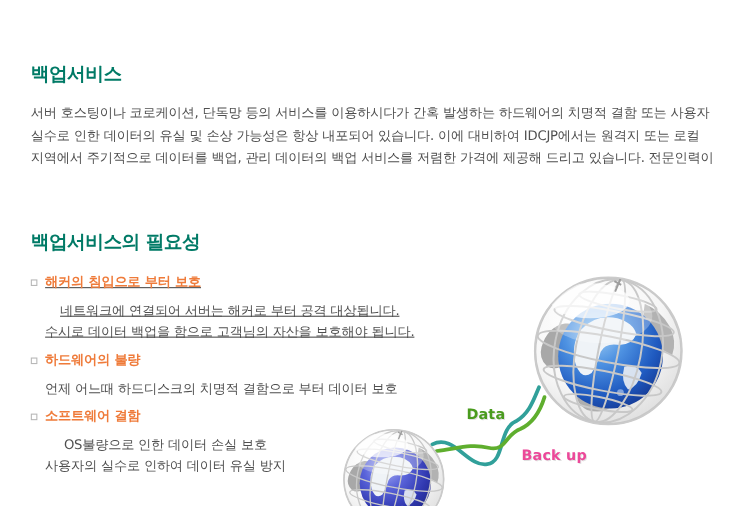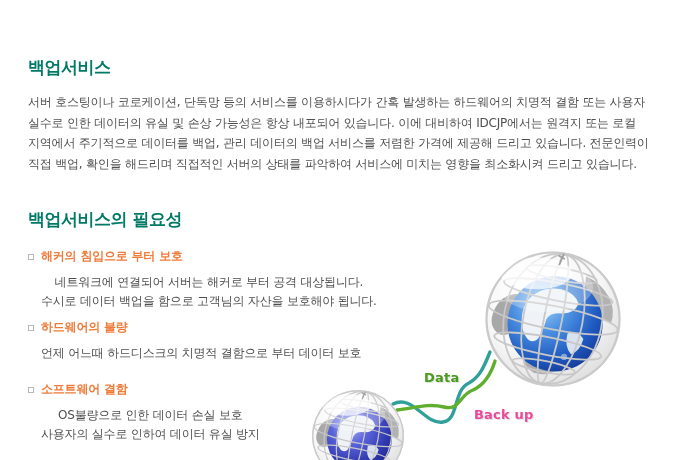--- a/index.html
+++ b/index.html
@@ -15,44 +15,43 @@
   }
   .h1 { top:17px; }
   .h2 { top:169px; }
   .intro { position:absolute; left:28px; top:53px; width:640px; font-size:12px; color:#4f4f4f; }
   .intro .ln { height:20.5px; line-height:20.5px; white-space:nowrap; letter-spacing:-0.2px; }
   .item { position:absolute; left:28px; }
   .item .t { display:flex; align-items:center; font-size:12px; font-weight:bold; color:#ef7b3a; letter-spacing:-0.2px; }
   .bullet { width:4px; height:4px; border:1px solid #b8b8b8; background:#fff; margin-right:7px; flex:0 0 auto; }
   .item .lines { margin:8px 0 0 13px; font-size:12px; color:#4f4f4f; }
   .item .lines .ln { height:19px; line-height:19px; white-space:nowrap; letter-spacing:-0.2px;text-align:center; }
-  .item1 { top:209px; }
+  .item1 { top:209px;text-decoration:underline; }
   .item2 { top:280px; }
-  .item3 { top:342px; }
+  .item3 { top:331px; }
   .diagram { position:absolute; left:0; top:0; width:680px; height:344px; pointer-events:none; }
   .cables { position:absolute; left:385px; top:300px; width:120px; height:90px; }
   .globe-lg { position:absolute; left:484px; top:211px; width:138px; height:138px; }
   .globe-sm { position:absolute; left:311px; top:350px; width:94px; height:94px; }
   .lbl { position:absolute; font-size:13px; font-weight:bold; letter-spacing:0.2px;
          text-shadow:1px 1px 0 rgba(200,200,200,0.55); }
   .lbl-data { left:424px; top:331px; color:#4a9b1e; }
   .lbl-backup { left:474px; top:368px; color:#ec4899; }
 </style>
 </head>
 <body>
 
 <div class="page">
 
   <h1 class="h1">백업서비스</h1>
 
   <div class="intro">
     <div class="ln">서버 호스팅이나 코로케이션, 단독망 등의 서비스를 이용하시다가 간혹 발생하는 하드웨어의 치명적 결함 또는 사용자</div>
     <div class="ln">실수로 인한 데이터의 유실 및 손상 가능성은 항상 내포되어 있습니다. 이에 대비하여 IDCJP에서는 원격지 또는 로컬</div>
     <div class="ln">지역에서 주기적으로 데이터를 백업, 관리 데이터의 백업 서비스를 저렴한 가격에 제공해 드리고 있습니다. 전문인력이</div>
-    <div class="ln">직접 백업, 확인을 해드리며 직접적인 서버의 상태를 파악하여 서비스에 미치는 영향을 최소화시켜 드리고 있습니다.</div>
   </div>
 
   <h2 class="h2">백업서비스의 필요성</h2>
 
   <div class="item item1">
     <div class="t">
       <span class="bullet"></span>
       <span>해커의 침입으로 부터 보호</span>
     </div>
     <div class="lines">

